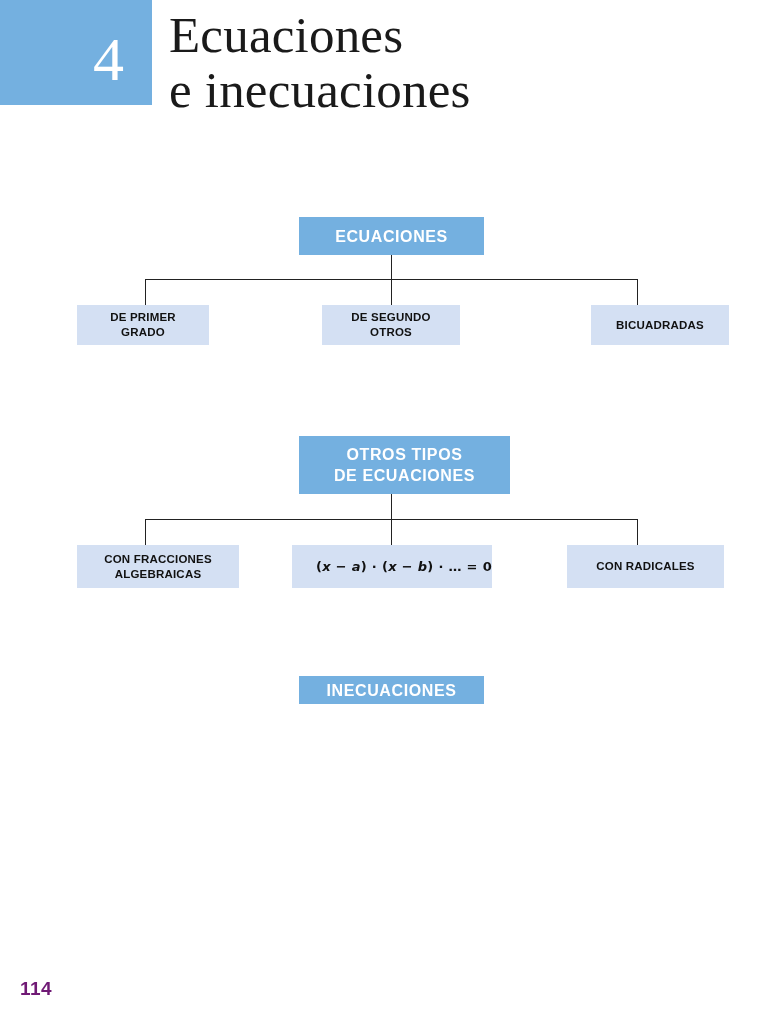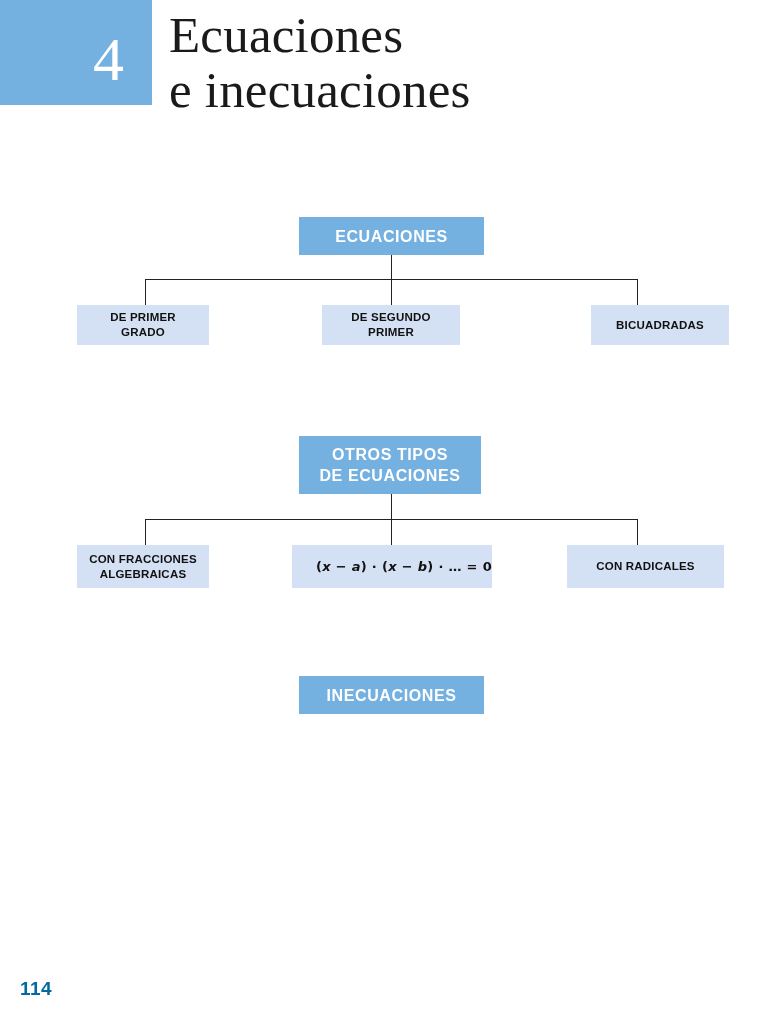--- a/index.html
+++ b/index.html
@@ -95,21 +95,21 @@
   .conn-v { width: 1.4px; }
   .conn-h { height: 1.4px; }
 
   
   #page-number {
     position: absolute;
     left: 20px;
     bottom: 24px;
     font-size: 19px;
     font-weight: bold;
-    color: #0369a1;
+    color: #701a75;
     letter-spacing: 0.4px;
   }
 </style>
 </head>
 <body>
 
 <div id="chapter-header">
   <div id="chapter-number-block">
     <div id="chapter-number">4</div>
   </div>
@@ -124,43 +124,43 @@
   <div class="connector conn-v" style="left:391px; top:255px; height:24px;"></div>
   <div class="connector conn-h" style="left:145px; top:279px; width:493px;"></div>
   <div class="connector conn-v" style="left:145px; top:279px; height:26px;"></div>
   <div class="connector conn-v" style="left:391px; top:279px; height:26px;"></div>
   <div class="connector conn-v" style="left:637px; top:279px; height:26px;"></div>
 
   <div class="node node-leaf" style="left:77px; top:305px; width:132px; height:40px; white-space:pre;">DE PRIMER
 GRADO</div>
 
   <div class="node node-leaf" style="left:322px; top:305px; width:138px; height:40px; white-space:pre;">DE SEGUNDO
-PRIMER</div>
+OTROS</div>
 
   <div class="node node-leaf" style="left:591px; top:305px; width:138px; height:40px; white-space:pre;">BICUADRADAS</div>
 </div>
 
 <div>
 
-  <div class="node node-head" style="left:299px; top:436px; width:182px; height:58px; white-space:pre;">OTROS TIPOS
+  <div class="node node-head" style="left:299px; top:436px; width:211px; height:58px; white-space:pre;">OTROS TIPOS
 DE ECUACIONES</div>
 
   <div class="connector conn-v" style="left:391px; top:494px; height:25px;"></div>
   <div class="connector conn-h" style="left:145px; top:519px; width:493px;"></div>
   <div class="connector conn-v" style="left:145px; top:519px; height:26px;"></div>
   <div class="connector conn-v" style="left:391px; top:519px; height:26px;"></div>
   <div class="connector conn-v" style="left:637px; top:519px; height:26px;"></div>
 
-  <div class="node node-leaf" style="left:77px; top:545px; width:132px; height:43px; white-space:pre;">CON FRACCIONES
+  <div class="node node-leaf" style="left:77px; top:545px; width:162px; height:43px; white-space:pre;">CON FRACCIONES
 ALGEBRAICAS</div>
 
   <div class="node node-formula" style="left:292px; top:545px; width:200px; height:43px;justify-content:flex-end;">
     <span><span>(</span><i>x</i><span> − </span><i>a</i><span>)</span><span> · </span><span>(</span><i>x</i><span> − </span><i>b</i><span>)</span><span> · </span><span>…</span><span> = </span><span>0</span></span>
   </div>
 
   <div class="node node-leaf" style="left:567px; top:545px; width:157px; height:43px;">CON RADICALES</div>
 </div>
 
 <div>
-  <div class="node node-head" style="left:299px; top:676px; width:185px; height:38px;">INECUACIONES</div>
+  <div class="node node-head" style="left:299px; top:676px; width:185px; height:28px;">INECUACIONES</div>
 </div>
 
 <div id="page-number">114</div>
 
 </body></html>

